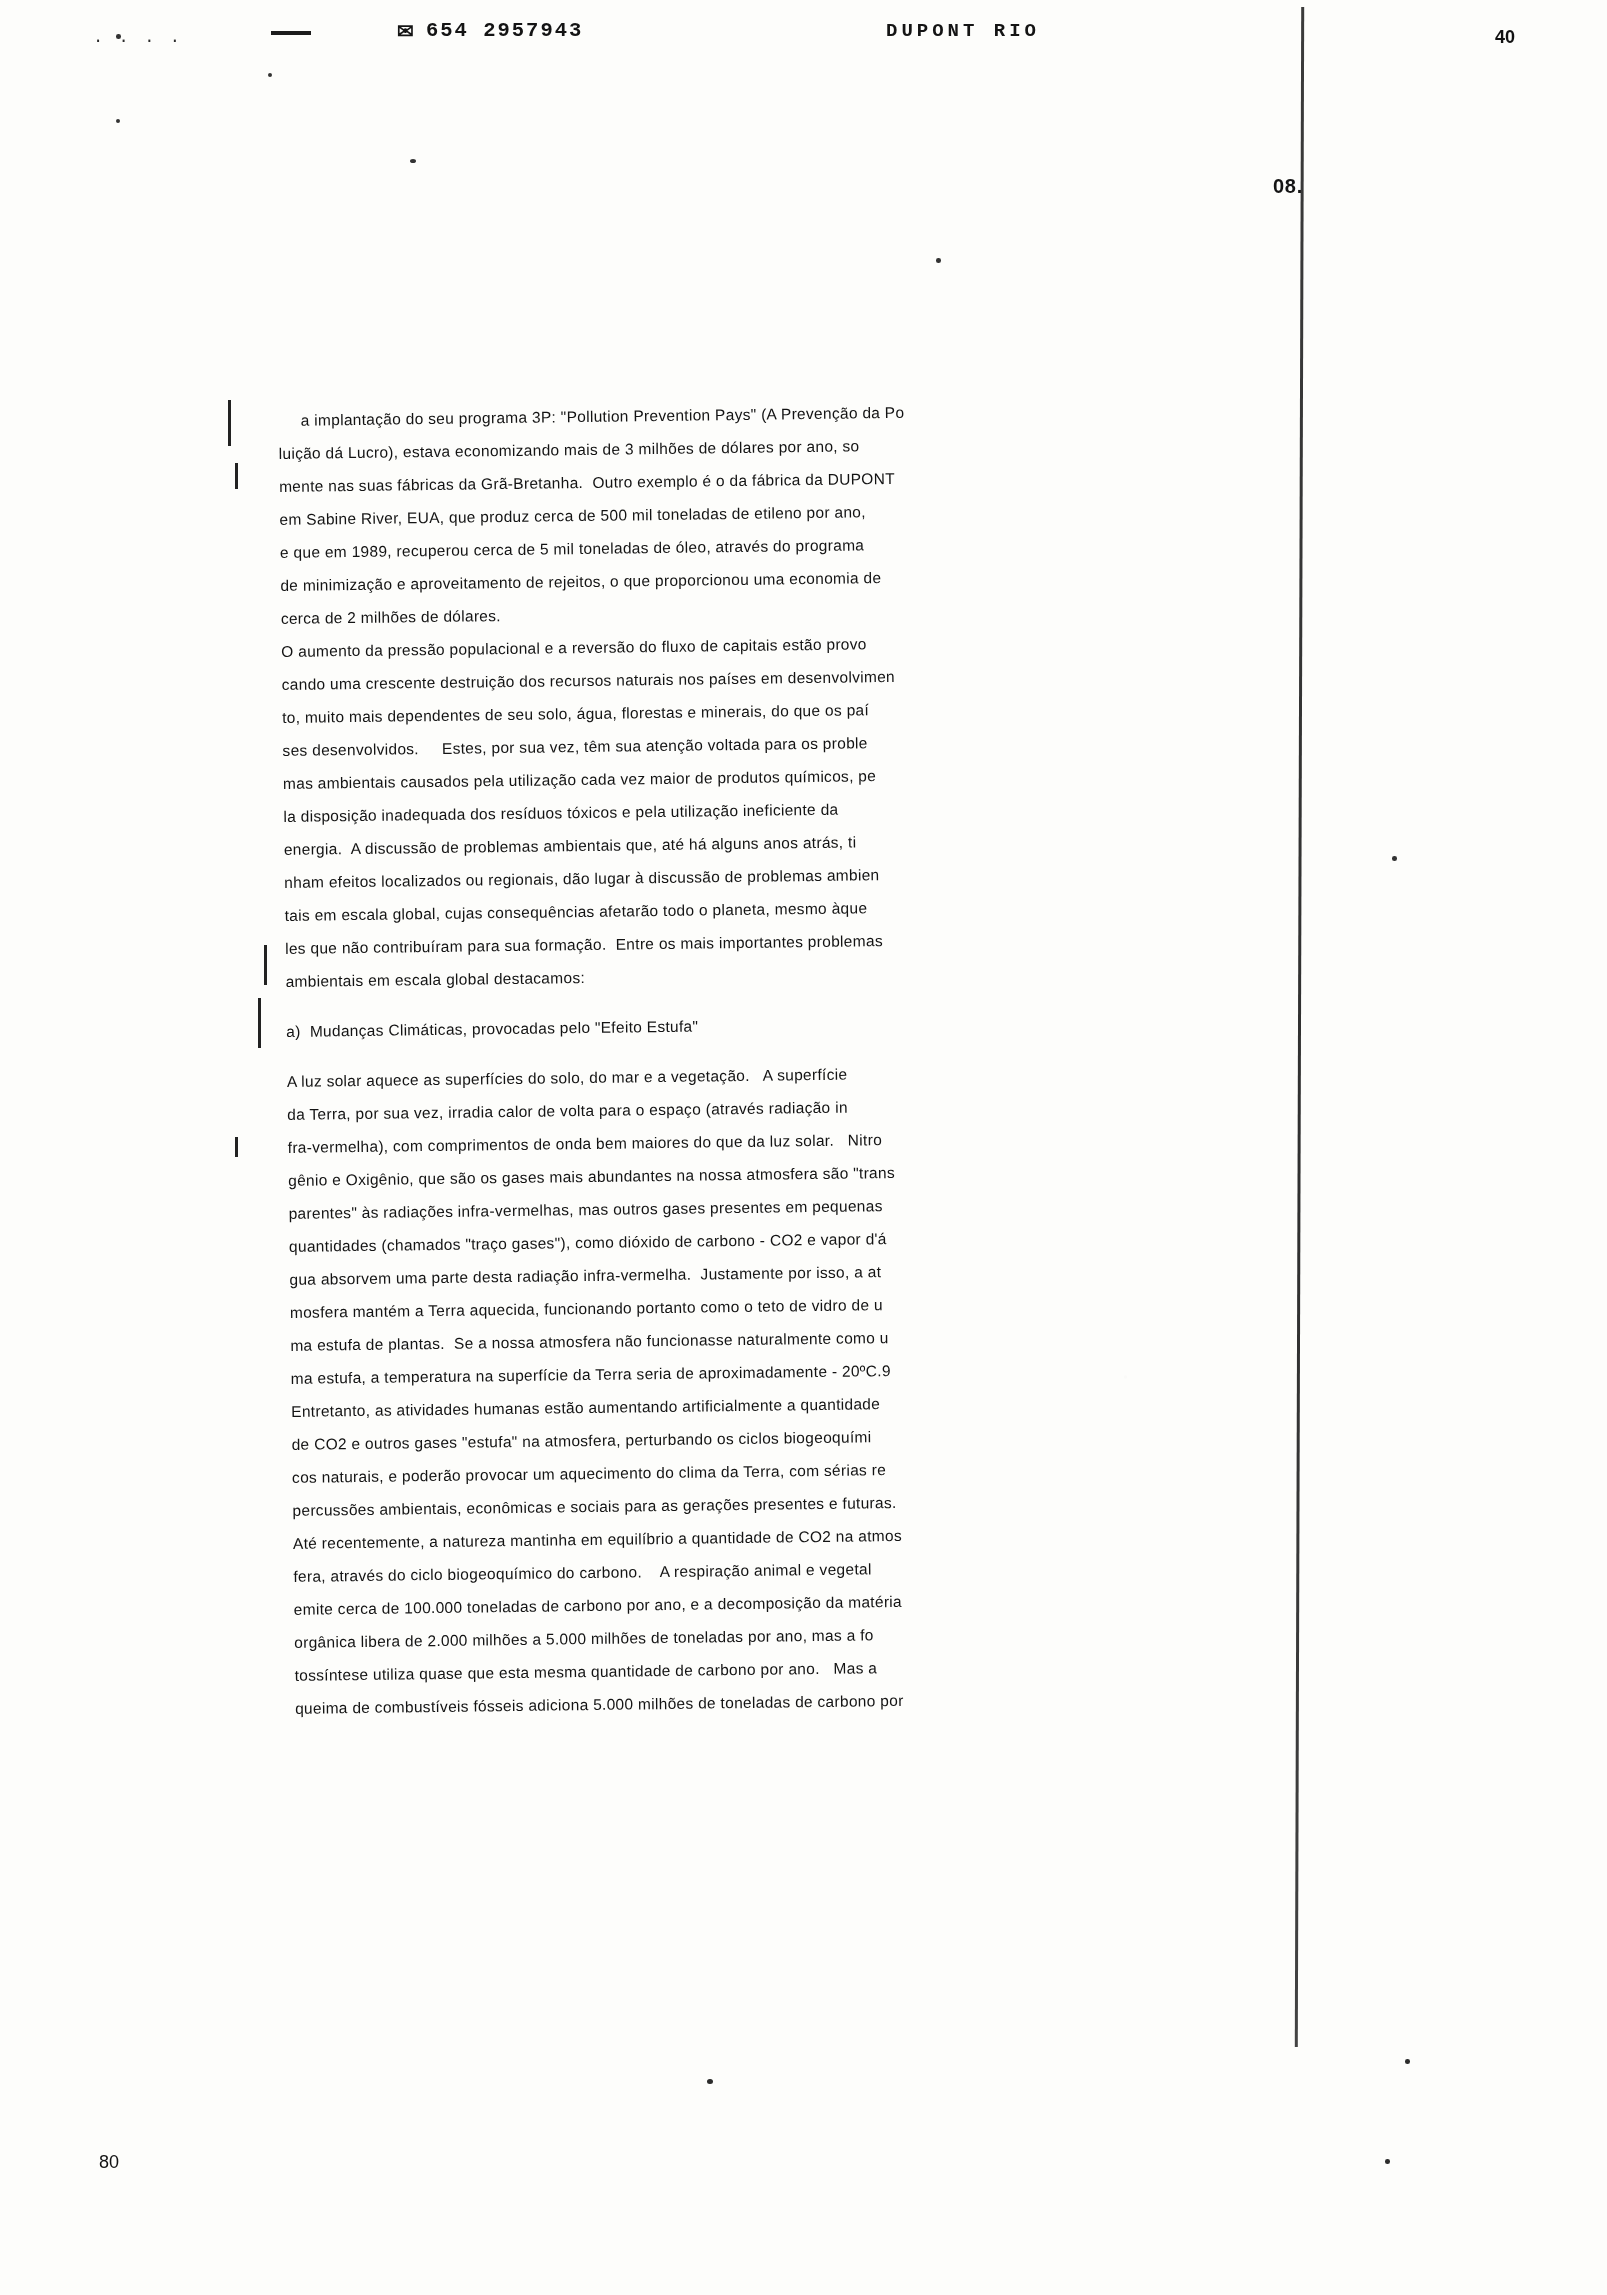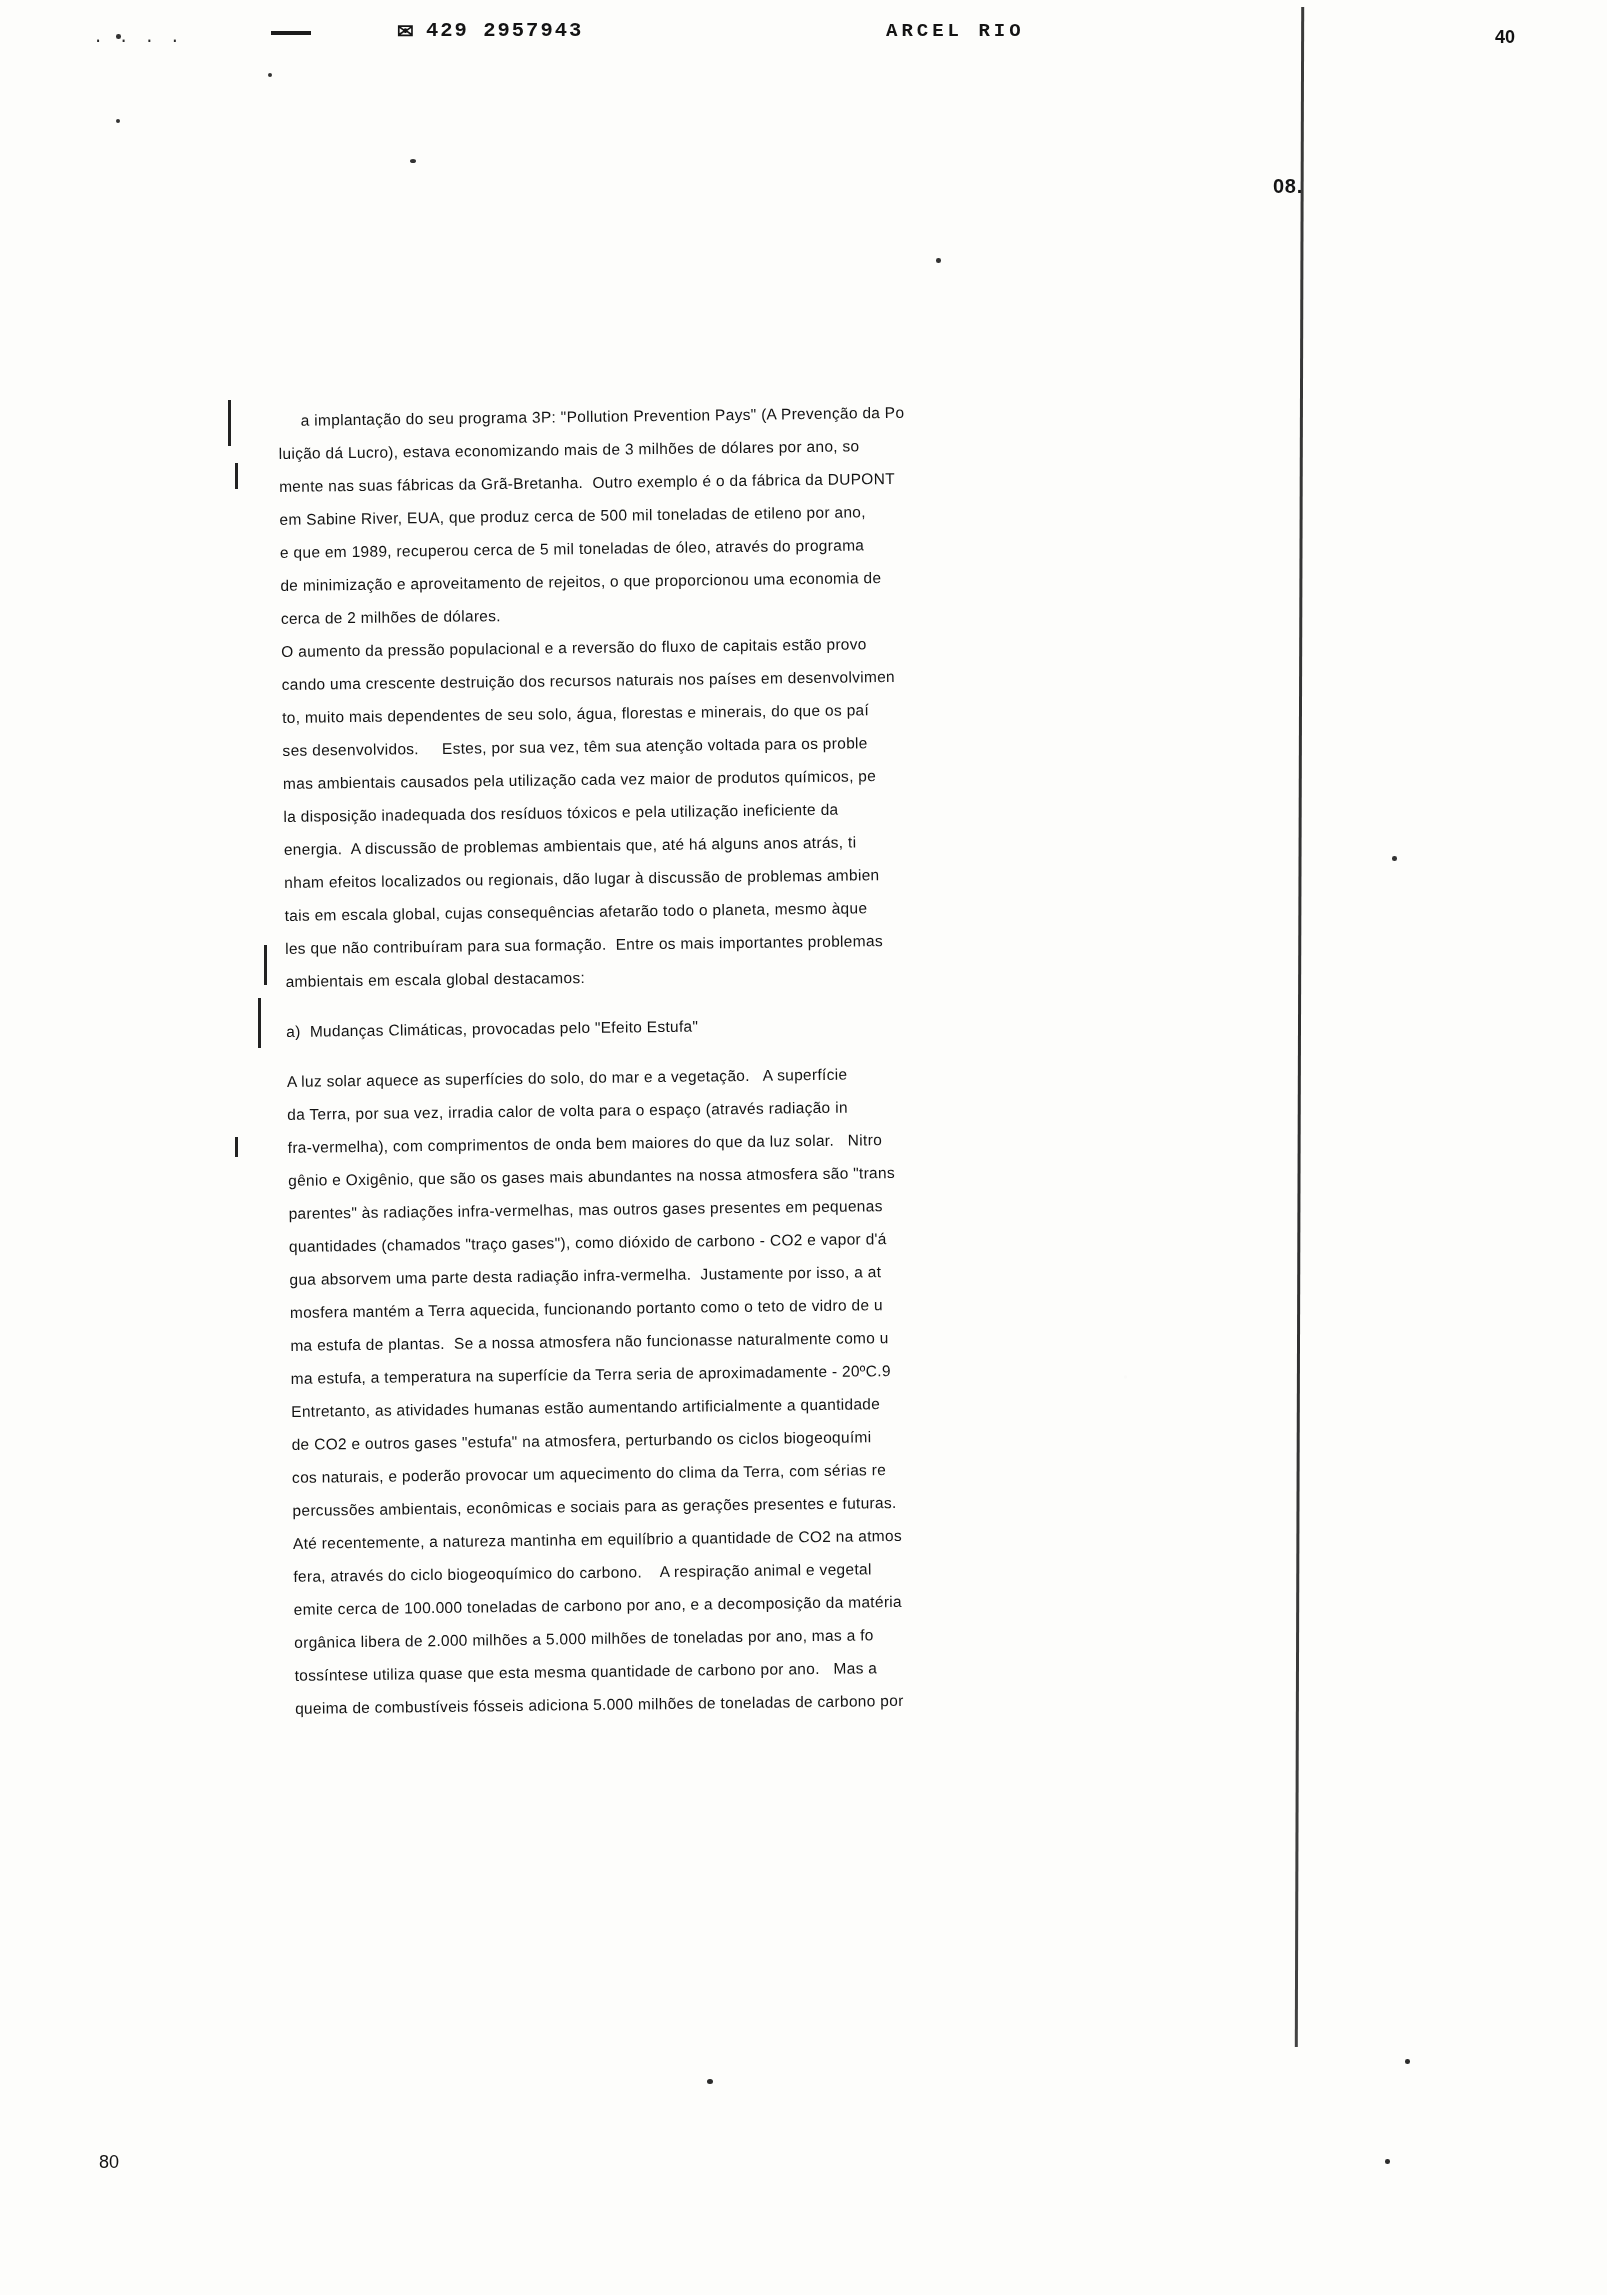--- a/index.html
+++ b/index.html
@@ -162,22 +162,22 @@
 </style>
 </head>
 <body>
 
 <div class="page">
 
   <div class="hdr">
     <div class="hdr-dots">. . . .</div>
     <div class="hdr-dash"></div>
     <div class="hdr-sym">✉</div>
-    <div class="hdr-fax" style="left:426px;">429 2957943</div>
-    <div class="hdr-to">ARCEL RIO</div>
+    <div class="hdr-fax" style="left:426px;">654 2957943</div>
+    <div class="hdr-to">DUPONT RIO</div>
     <div class="hdr-pageno">40</div>
   </div>
 
   <div class="speck" style="left:116px;  top:34px;  width:4.6px;  height:4.6px;"></div>
   <div class="speck" style="left:268px;  top:73px; width:4px;  height:4px;"></div>
   <div class="speck" style="left:410px;  top:159px; width:6px;  height:4px;"></div>
   <div class="speck" style="left:936px; top:258px; width:4.6px;  height:4.6px;"></div>
   <div class="speck" style="left:1392px; top:856px;width:4.6px;  height:4.6px;"></div>
   <div class="speck" style="left:116px;  top:119px; width:4px;  height:4px;"></div>
 

